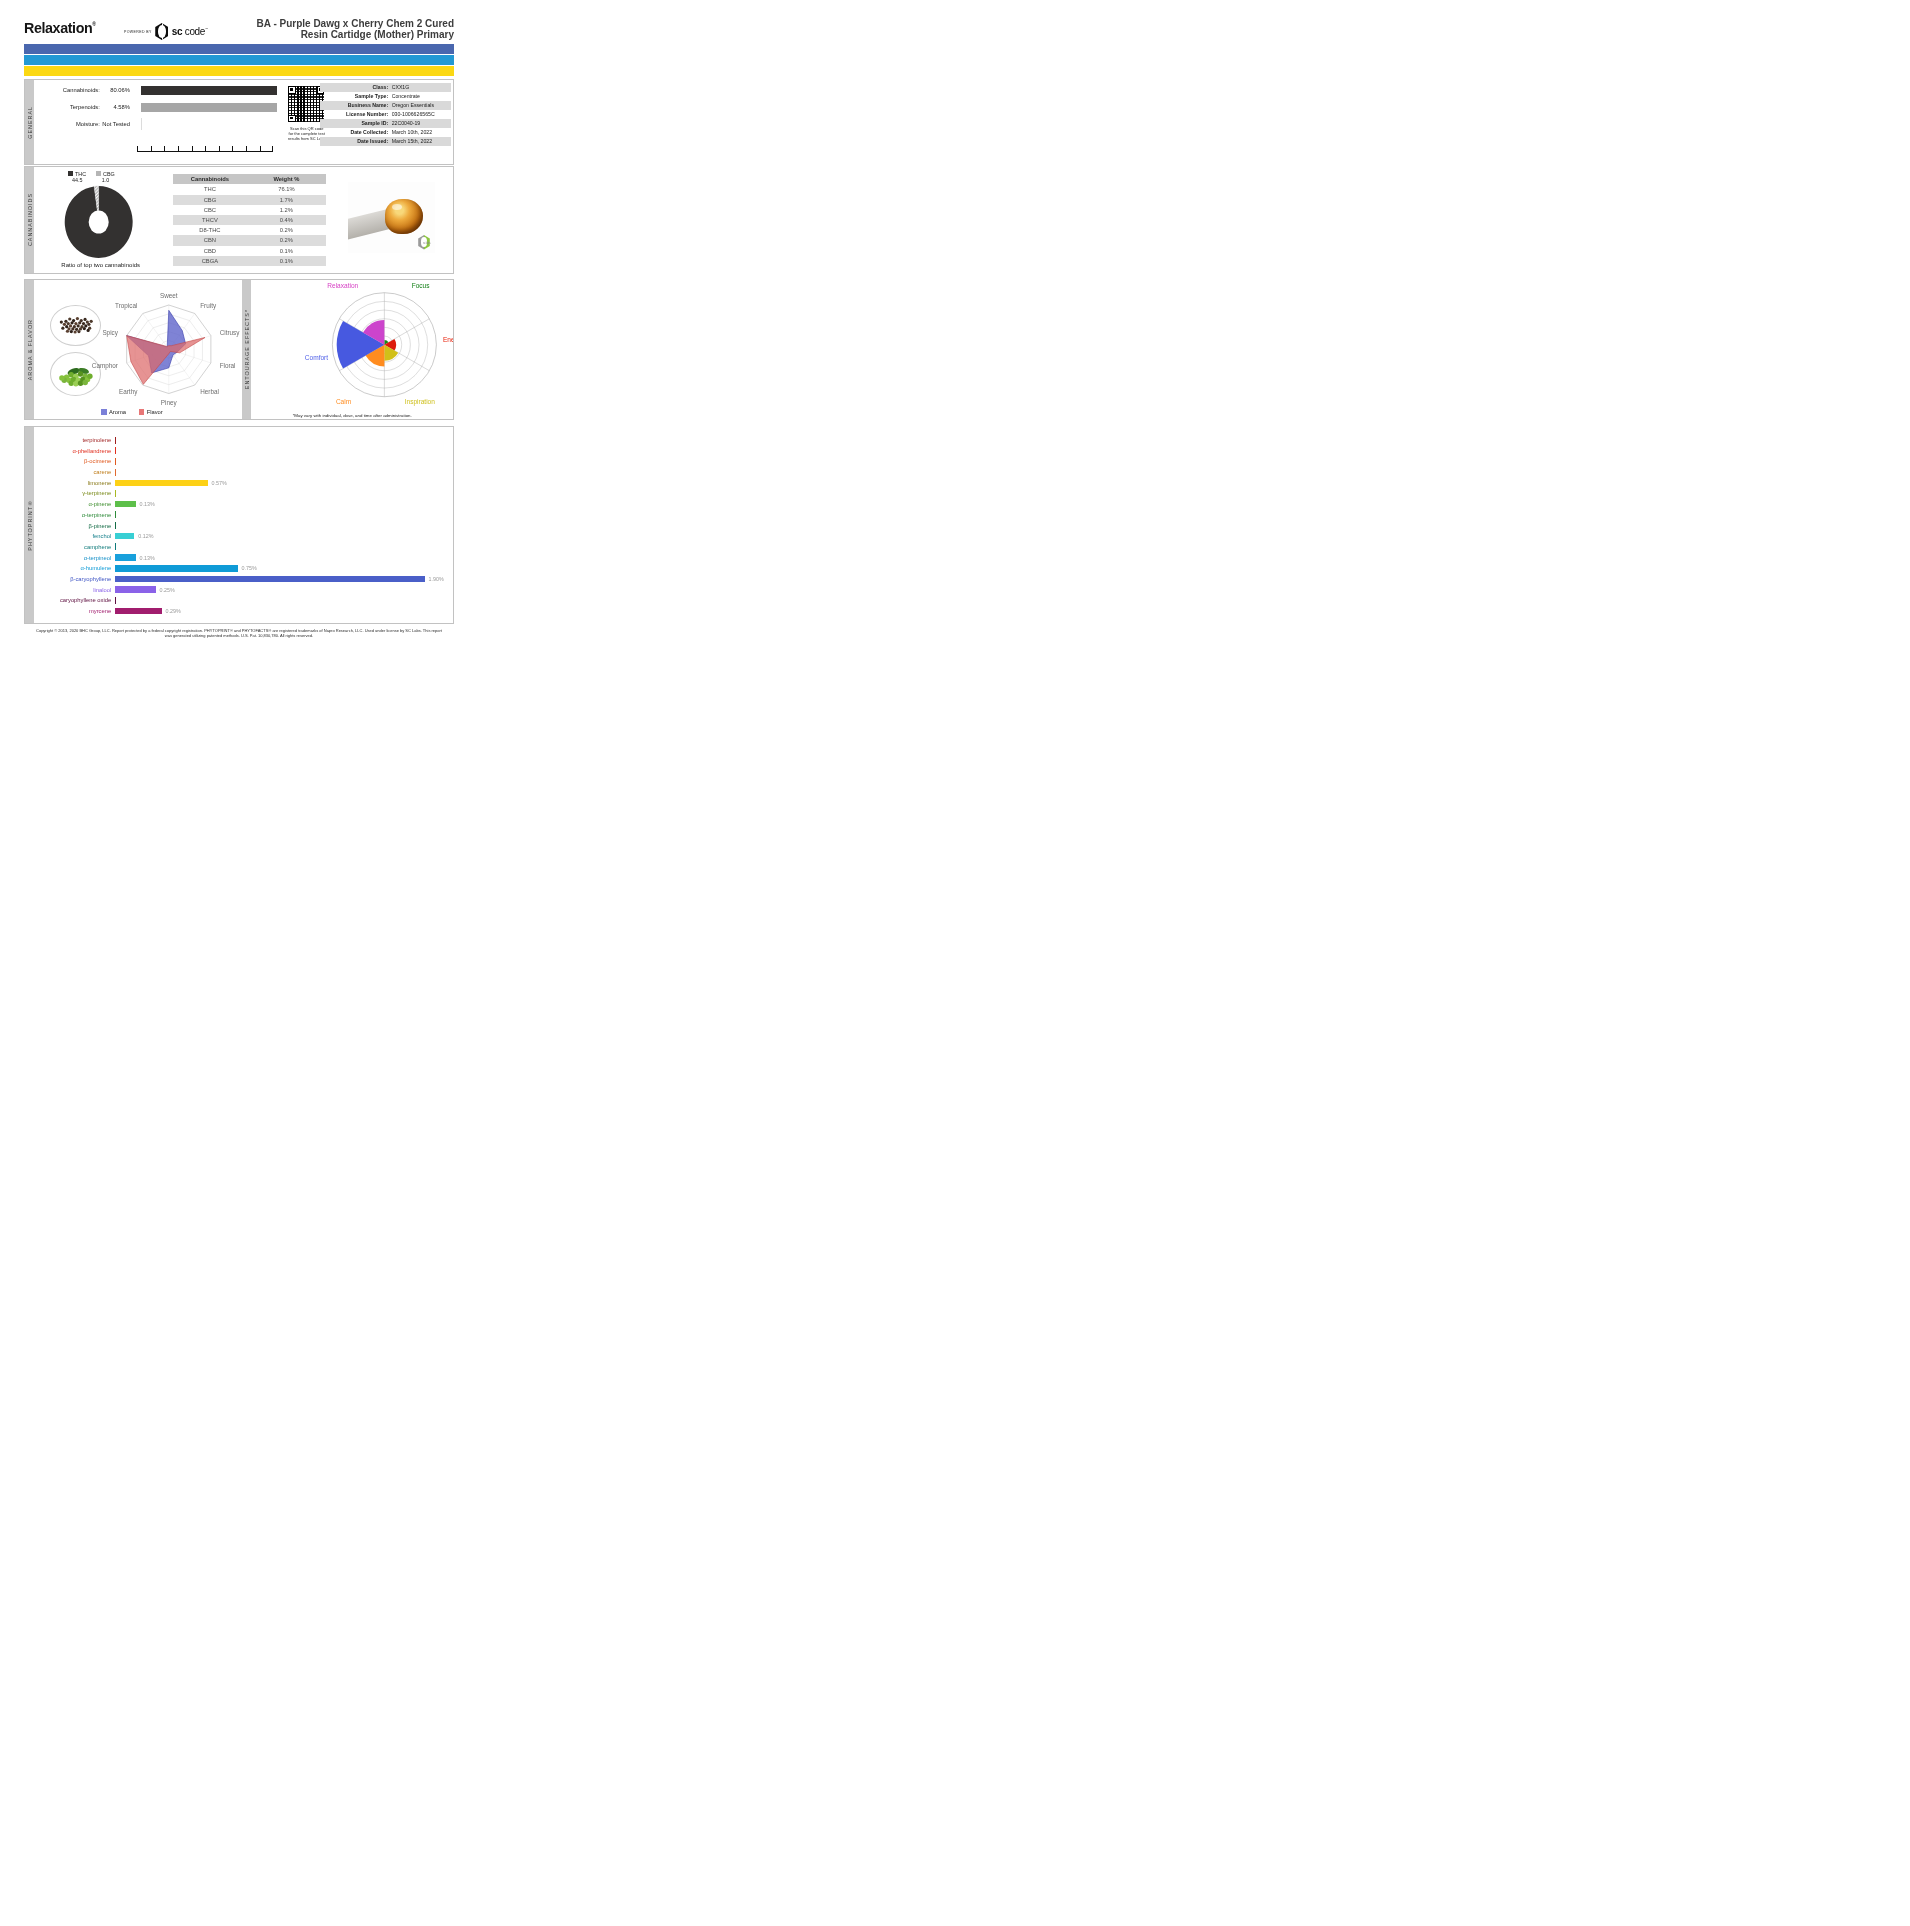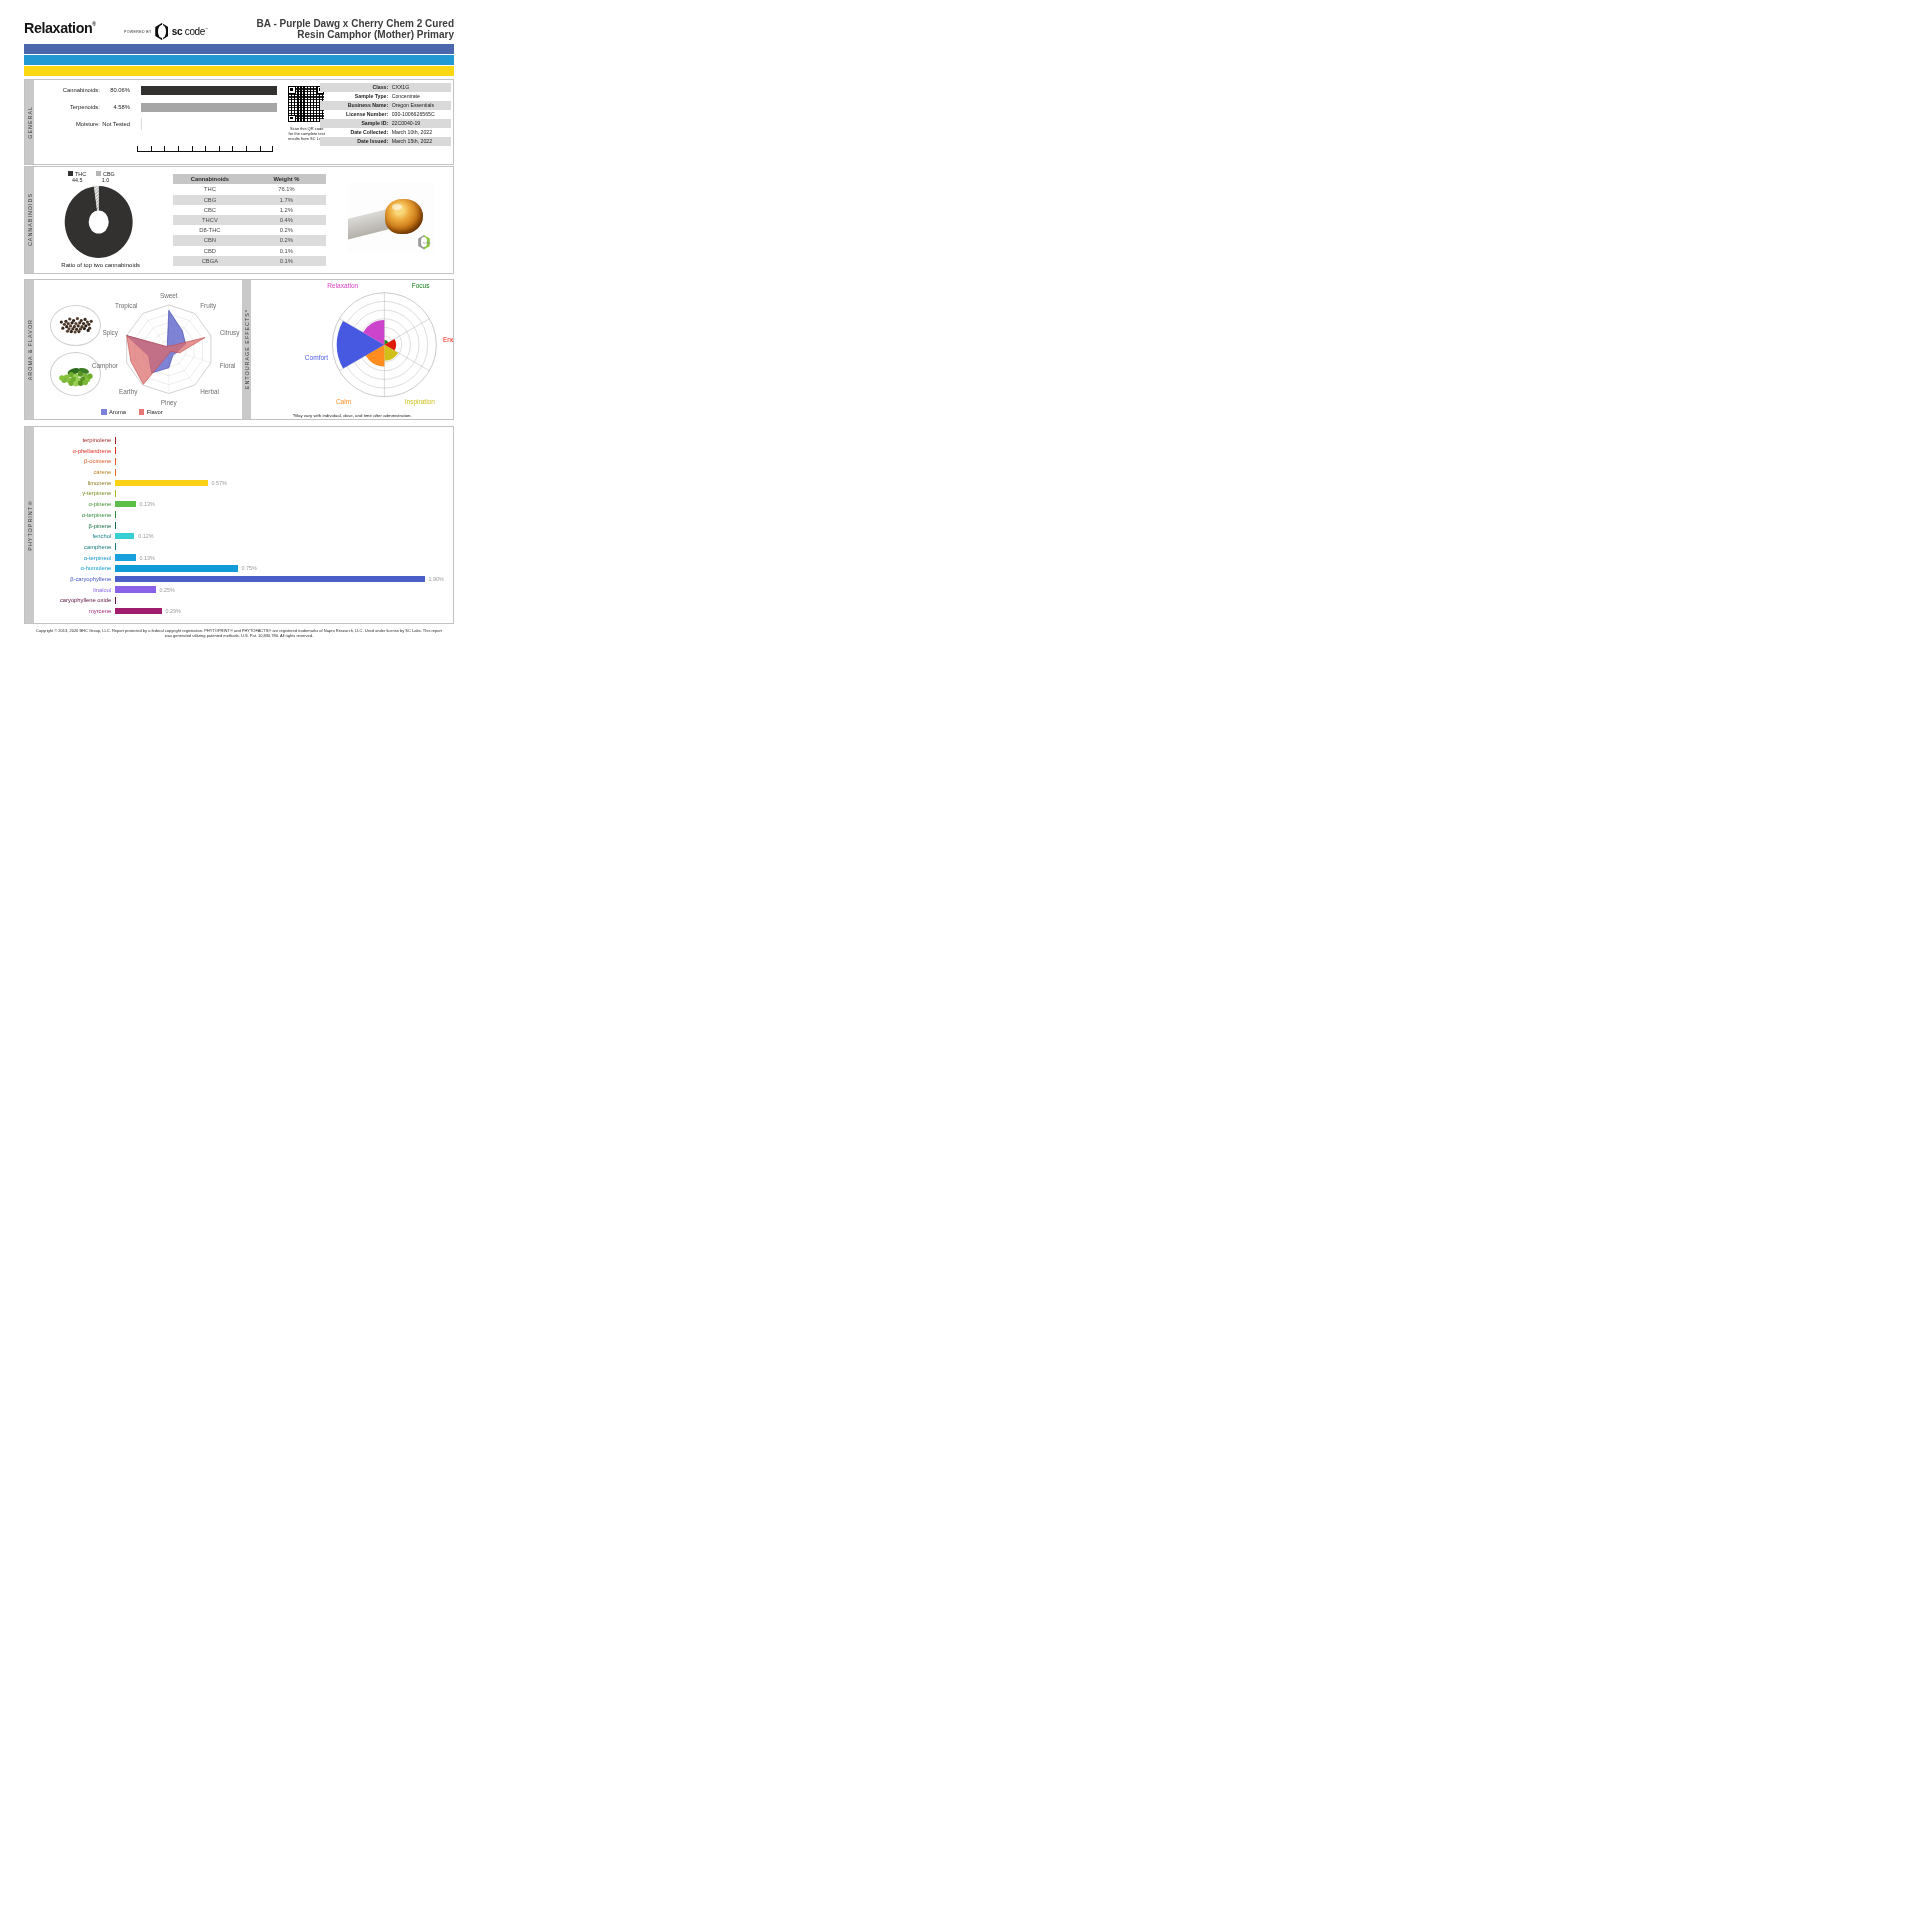--- a/index.html
+++ b/index.html
@@ -93,21 +93,21 @@
 <div class="brand"><span>Relaxation</span><sup>®</sup></div>
 
 <div class="powered">
   <span class="pb">POWERED BY</span>
   <span class="hex"></span>
   <span class="sclabs"><b>sc</b> <span class="lt">code</span><sup>™</sup></span>
 </div>
 
 <div class="title">
   <div>BA - Purple Dawg x Cherry Chem 2 Cured</div>
-  <div>Resin Camphor (Mother) Primary</div>
+  <div>Resin Cartidge (Mother) Primary</div>
 </div>
 
 <div class="stripe" style="top: 44px; background: rgb(74, 103, 174);" id="stripe1"></div>
 <div class="stripe" style="top: 55px; background: rgb(35, 153, 212);" id="stripe2"></div>
 <div class="stripe" style="top: 66px; background: rgb(251, 216, 19);" id="stripe3"></div>
 
 <div class="secbox" style="top:79px;height:86px;">
   <div class="strip">
       <span>GENERAL</span>
     </div>

